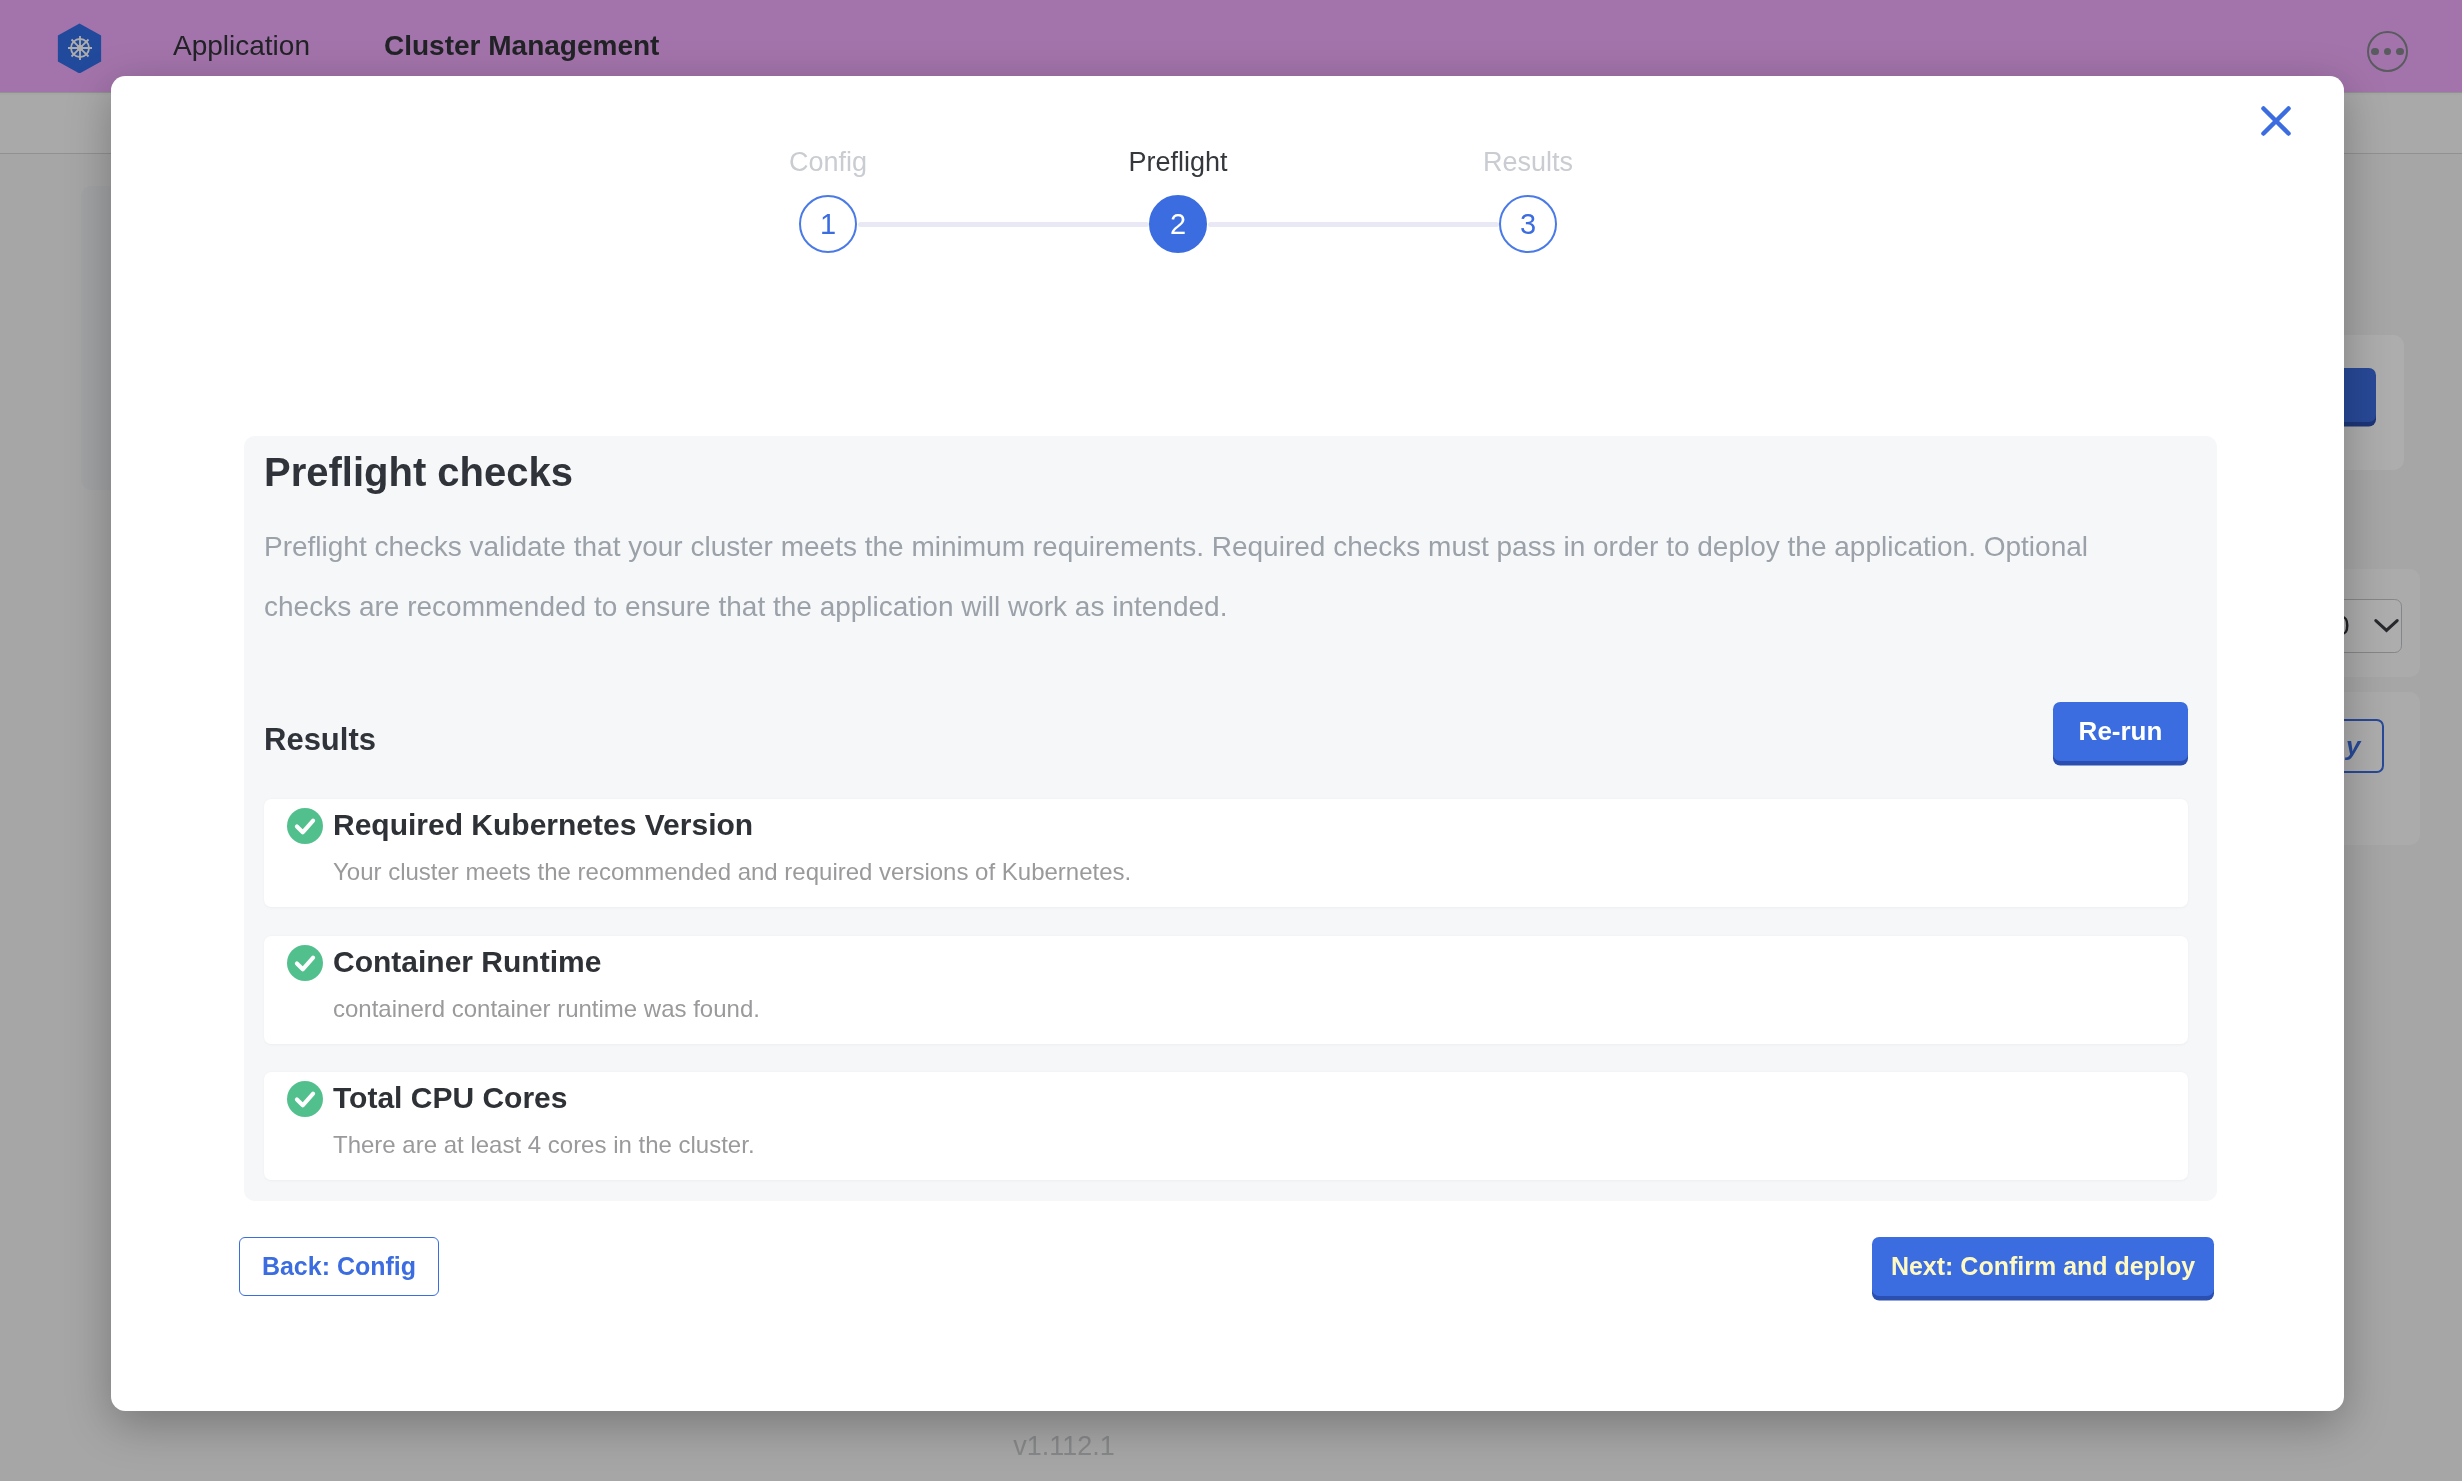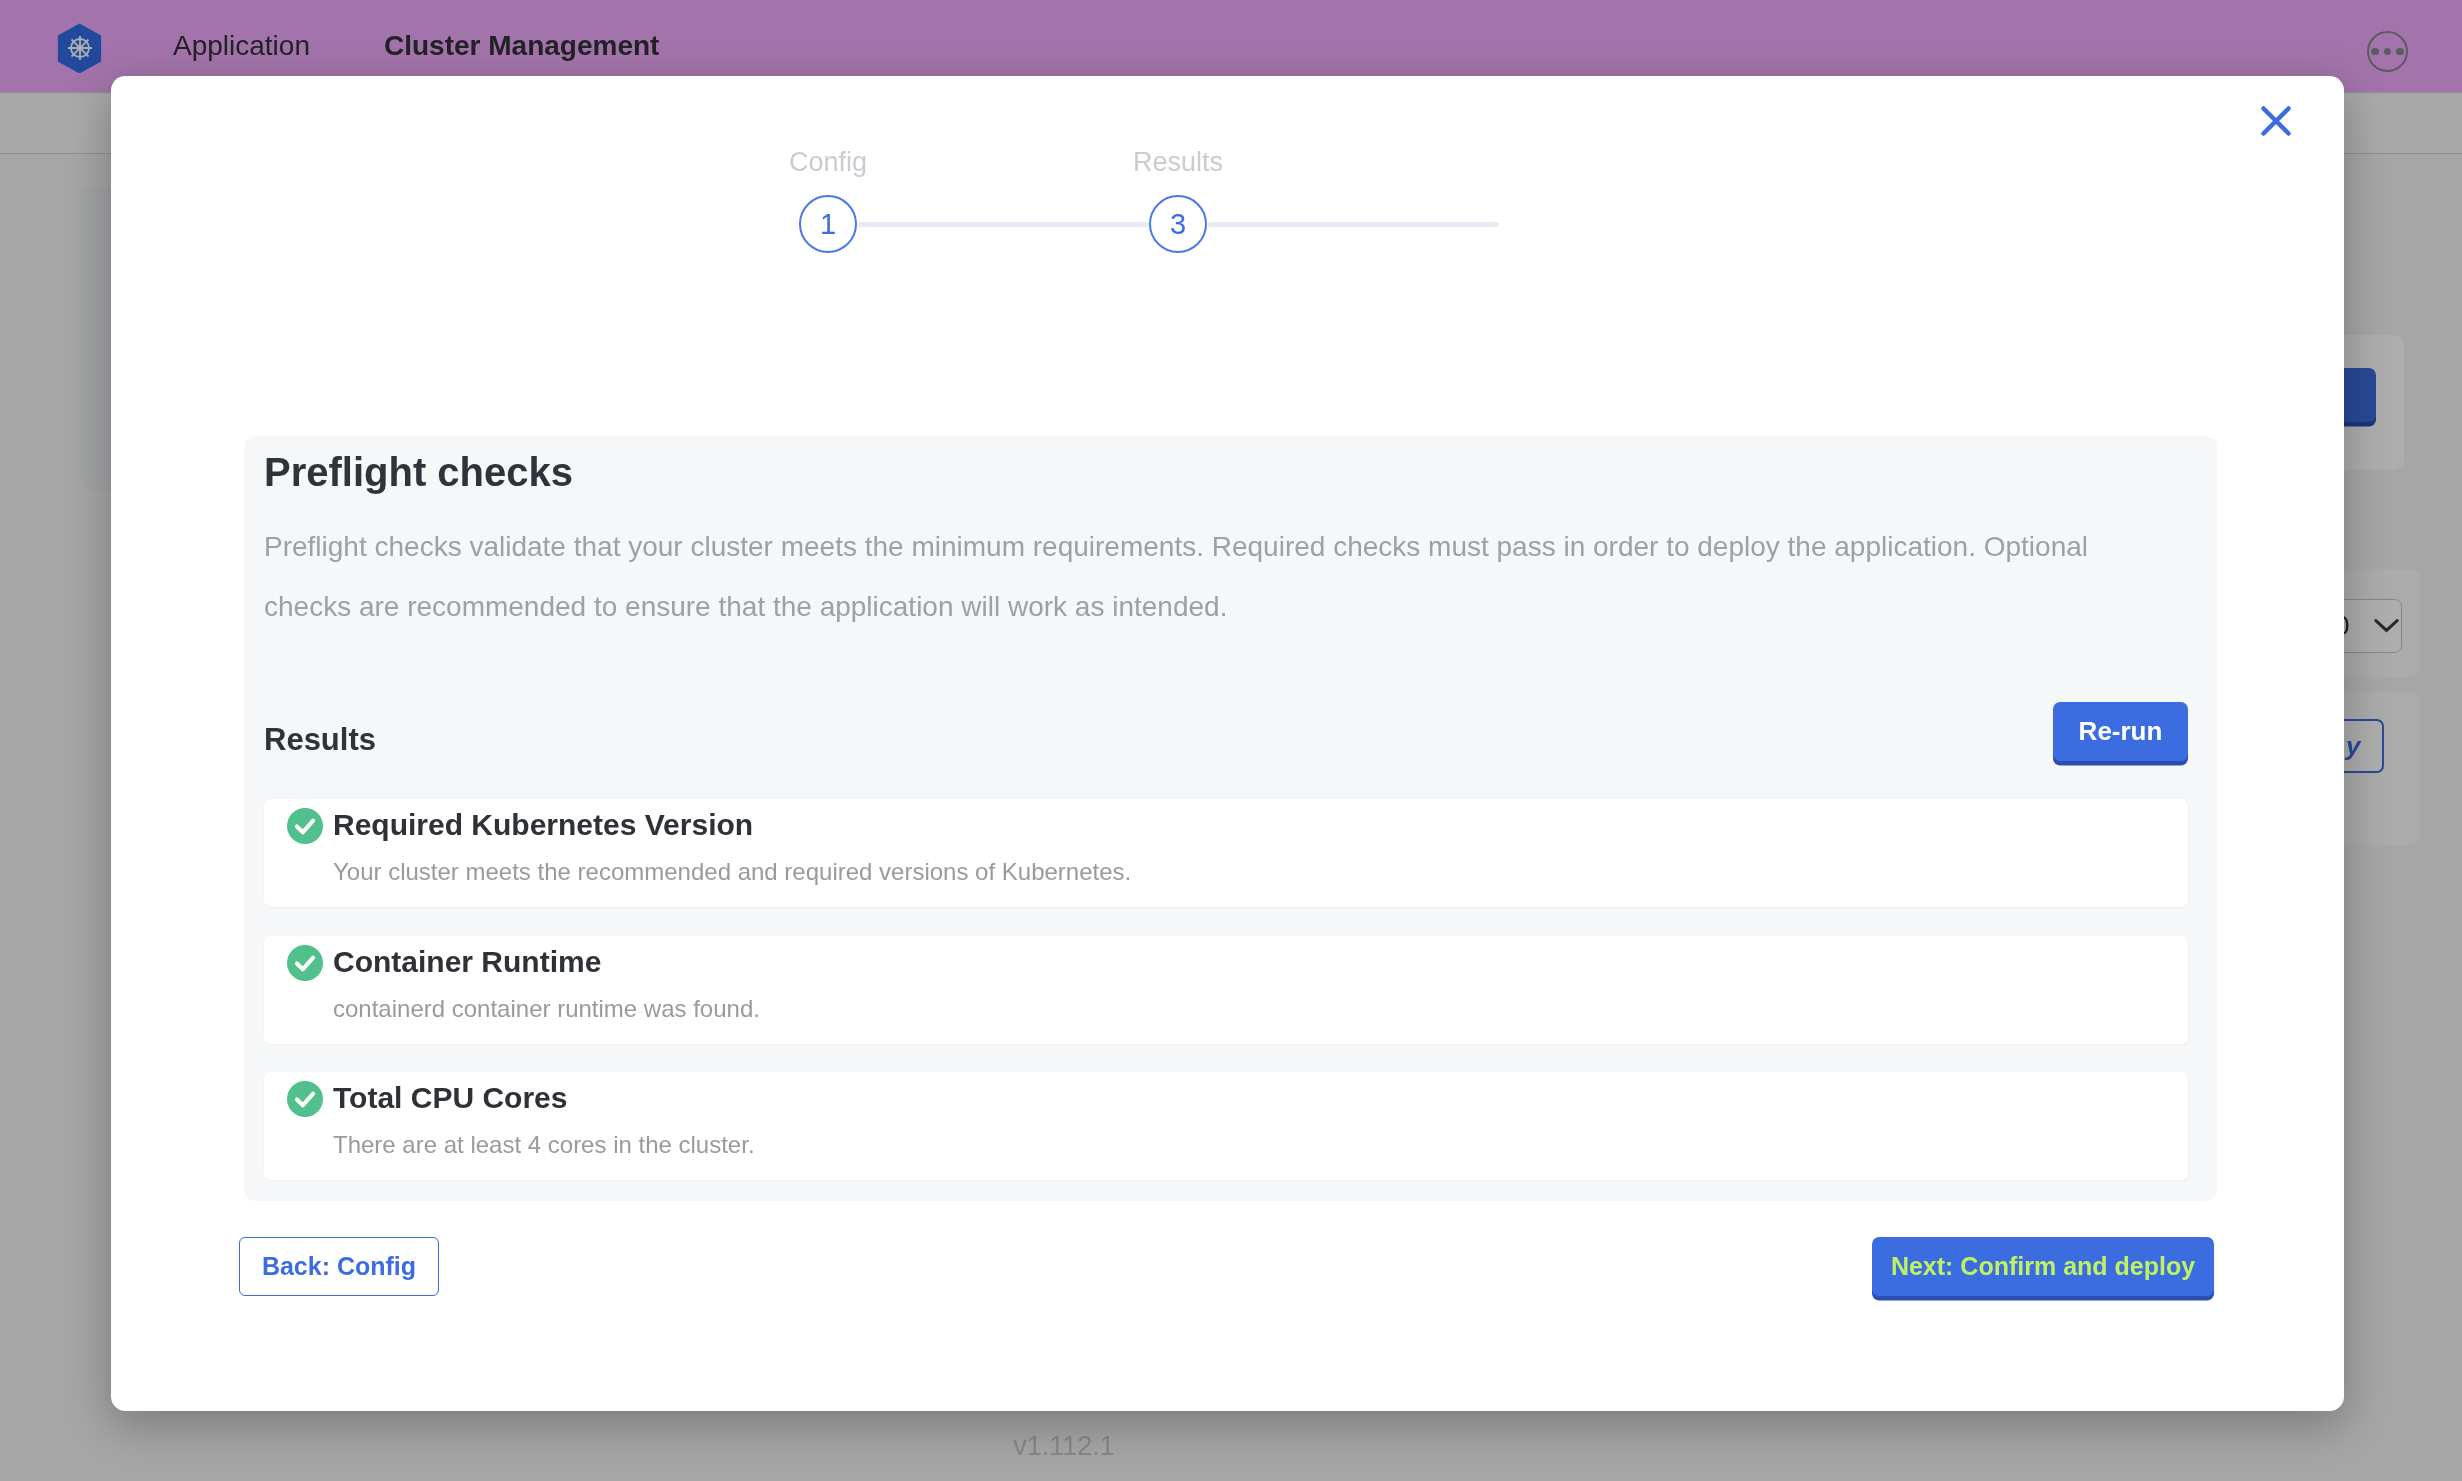--- a/index.html
+++ b/index.html
@@ -86,21 +86,21 @@
   .check-icon { position:absolute; left:22.5px; top:9px; width:36px; height:36px; }
   .check-title { position:absolute; left:69px; top:9px; font-size:30px; font-weight:700; color:#2e3136; }
   .check-desc { position:absolute; left:69px; top:59px; font-size:24px; color:#9a9a9c; }
 
   .back-btn { position:absolute; left:128px; top:1161px; width:200px; height:59px;
               background:#ffffff; border:1.8px solid #3b6ce0; border-radius:6px;
               color:#3b6ce0; font-size:25px; font-weight:700; cursor:pointer;
               font-family:"Liberation Sans", sans-serif; }
   .next-btn { position:absolute; left:1761px; top:1161px; width:342px; height:59px;
               background:#3b6ce0; border:none; border-radius:7.2px; box-shadow:0 4.5px 0 #2a4fb0;
-              color:#bef264; font-size:25px; font-weight:700; cursor:pointer;
+              color:#fef9c3; font-size:25px; font-weight:700; cursor:pointer;
               font-family:"Liberation Sans", sans-serif; }
 </style>
 </head>
 <body>
 
 <div class="stage">
 
   <div class="bg-page">
     <div class="topnav">
       <div class="k8s-logo">
@@ -149,20 +149,24 @@
     </div>
 
     <div class="stepper">
       <div class="connector c1"></div>
       <div class="connector c2"></div>
       <div class="steps-row">
         <div class="step">
           <div class="step-label">Config</div>
           <div class="step-circle">1</div>
         </div>
+        <div class="step active">
+          <div class="step-label">Preflight</div>
+          <div class="step-circle">2</div>
+        </div>
         <div class="step">
           <div class="step-label">Results</div>
           <div class="step-circle">3</div>
         </div>
       </div>
     </div>
 
     <div class="panel">
       <div class="panel-title">Preflight checks</div>
       <div class="panel-desc">Preflight checks validate that your cluster meets the minimum requirements. Required checks must pass in order to deploy the application. Optional checks are recommended to ensure that the application will work as intended.</div>

